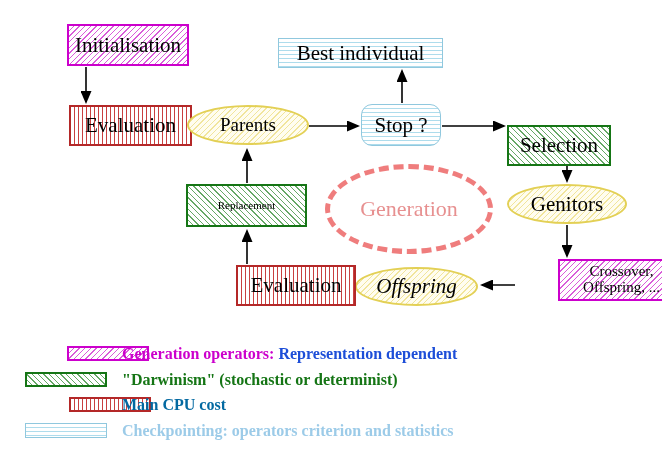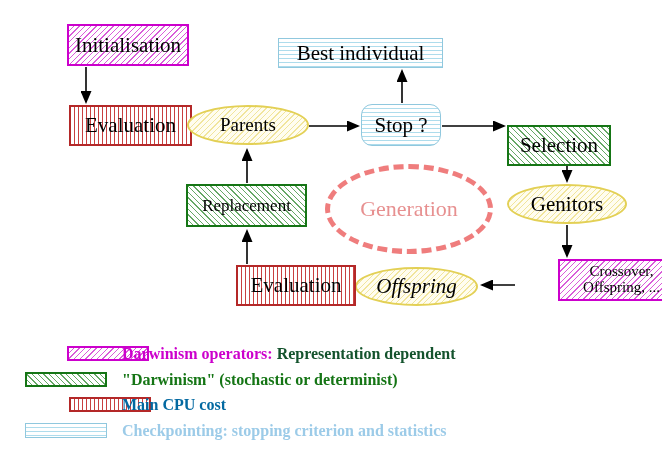--- a/index.html
+++ b/index.html
@@ -37,21 +37,21 @@
   .ellipse{border-radius:50%;}
   .rounded{border-radius:11px;}
 
   
   #initialisation{left:25px;top:24px;width:122px;height:42px;font-size:21px;}
   #evaluation-top{left:25px;top:105px;width:123px;height:41px;font-size:21px;}
   #parents{left:187px;top:105px;width:122px;height:40px;font-size:19px;}
   #best-individual{left:278px;top:38px;width:165px;height:30px;font-size:21px;}
   #stop{left:361px;top:104px;width:80px;height:42px;font-size:21px;}
   #selection{left:507px;top:105px;width:104px;height:41px;font-size:21px;margin-top:20px;}
-  #replacement{left:186px;top:184px;width:121px;height:43px;font-size:17px;}
+  #replacement{left:186px;top:184px;width:121px;height:43px;font-size:11px;}
   #genitors{left:507px;top:184px;width:120px;height:40px;font-size:21px;}
   #crossover{left:516px;top:259px;width:127px;height:42px;font-size:15px;flex-direction:column;}
   #offspring{left:355px;top:267px;width:123px;height:39px;font-size:21px;font-style:italic;}
   #evaluation-bottom{left:192px;top:265px;width:120px;height:41px;font-size:21px;}
   #generation{
     left:325px;top:164px;width:168px;height:90px;
     border:5px dashed #ef7d7d;border-radius:50%;
     color:#e79090;font-size:22px;background:transparent;
   }
 
@@ -61,21 +61,21 @@
   .legend-swatch{position:absolute;left:25px;width:82px;height:15px;box-sizing:border-box;}
   #legend-swatch-1{top:346px;}
   #legend-swatch-2{top:372px;}
   #legend-swatch-3{top:397px;}
   #legend-swatch-4{top:423px;}
   .legend-text{
     position:absolute;left:122px;font-size:16px;font-weight:bold;white-space:nowrap;
     font-family:"Liberation Serif","DejaVu Serif",serif;
   }
   #legend-text-1{top:345px;color:#cc00cc;}
-  #legend-text-1 .part2{color:#14532d;}
+  #legend-text-1 .part2{color:#1d4ed8;}
   #legend-text-2{top:371px;color:#157515;}
   #legend-text-3{top:396px;color:#0369a1;}
   #legend-text-4{top:422px;color:#9ccbe8;}
 </style>
 </head>
 <body>
 
 <div id="stage">
 
   <svg id="arrow-layer" width="662" height="471" viewBox="0 0 662 471" xmlns="http://www.w3.org/2000/svg">
@@ -125,19 +125,19 @@
   <div id="offspring" class="node ellipse hatch-yellow">Offspring</div>
 
   <div id="evaluation-bottom" class="node stripe-red">Evaluation</div>
 
   <div id="legend-swatch-1" class="legend-swatch hatch-magenta"></div>
   <div id="legend-swatch-2" class="legend-swatch hatch-green"></div>
   <div id="legend-swatch-3" class="legend-swatch stripe-red"></div>
   <div id="legend-swatch-4" class="legend-swatch stripe-cyan"></div>
 
   <div id="legend-text-1" class="legend-text">
-    <span class="part1">Darwinism operators:</span><span class="part2"> Representation dependent</span>
+    <span class="part1">Generation operators:</span><span class="part2"> Representation dependent</span>
   </div>
   <div id="legend-text-2" class="legend-text">"Darwinism" (stochastic or determinist)</div>
   <div id="legend-text-3" class="legend-text">Main CPU cost</div>
-  <div id="legend-text-4" class="legend-text">Checkpointing: stopping criterion and statistics</div>
+  <div id="legend-text-4" class="legend-text">Checkpointing: operators criterion and statistics</div>
 
 </div>
 
 </body></html>

